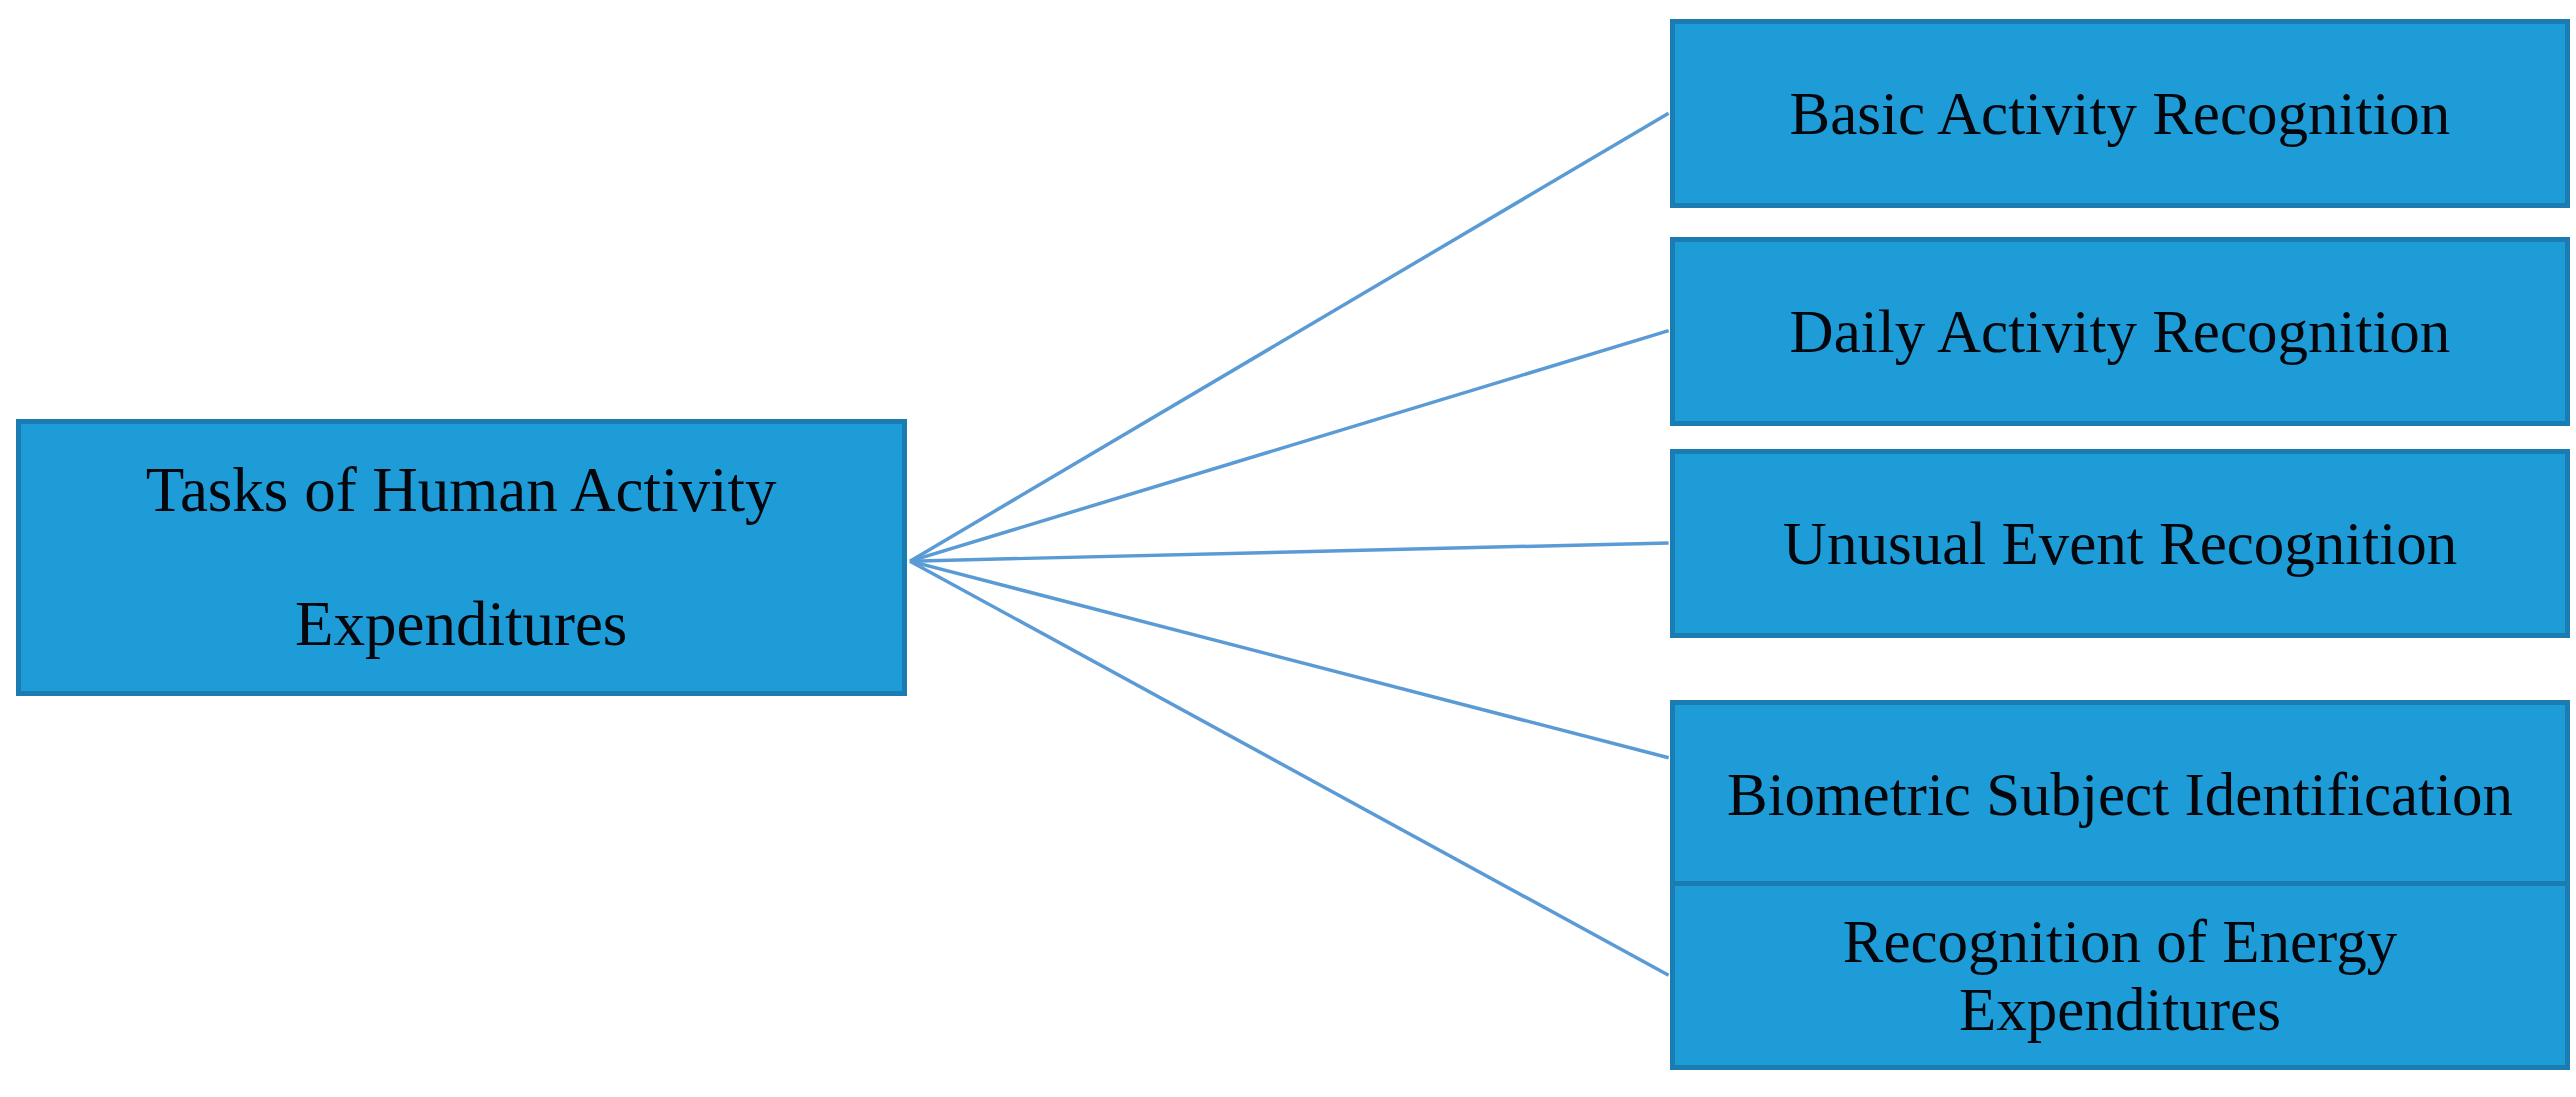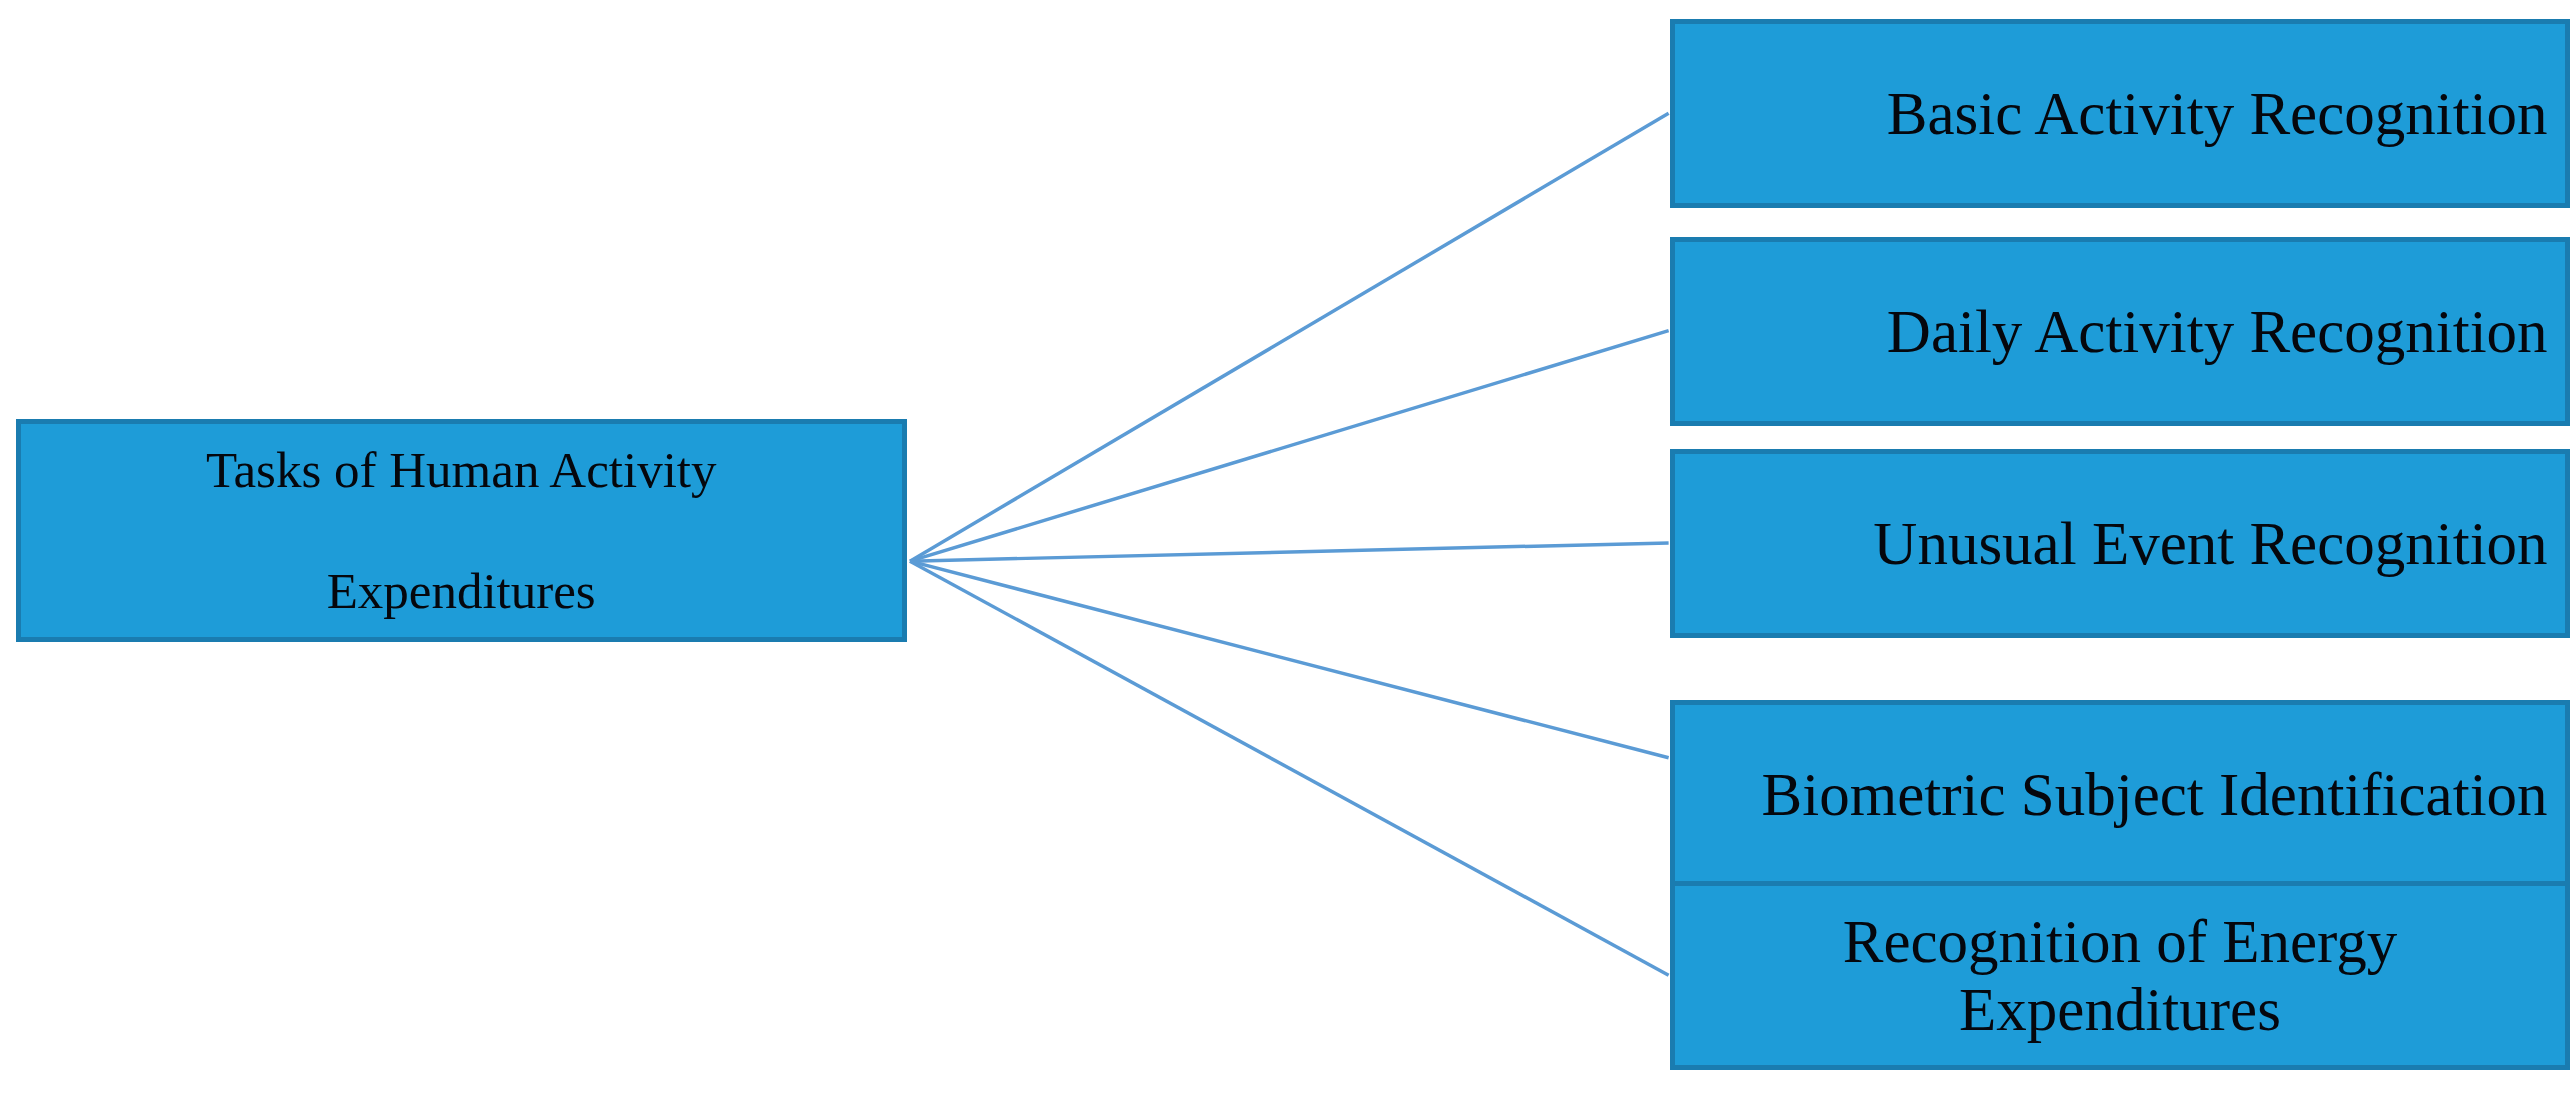--- a/index.html
+++ b/index.html
@@ -37,32 +37,31 @@
     display: flex;
     flex-direction: column;
     align-items: center;
     justify-content: center;
     text-align: center;
   }
   .node-root {
     left: 15.7px;
     top: 419px;
     width: 891px;
-    height: 223px;
+    height: 277px;
     gap: 64px;
-    font-size: 51px;
+    font-size: 63px;
     line-height: 1.1;
   }
   .node-task {
     left: 1670px;
     width: 900px;
     height: 189px;
     font-size: 61px;
     line-height: 1.1;
-    align-items: flex-end;
   }
   .node-task-1 { top: 19px; }
   .node-task-2 { top: 237px; }
   .node-task-3 { top: 449px; }
   .node-task-4 { top: 700px; }
   .node-task-5 { top: 881px; }
   .node-label {
     display: block;
     padding: 0 17.4px;
   }

